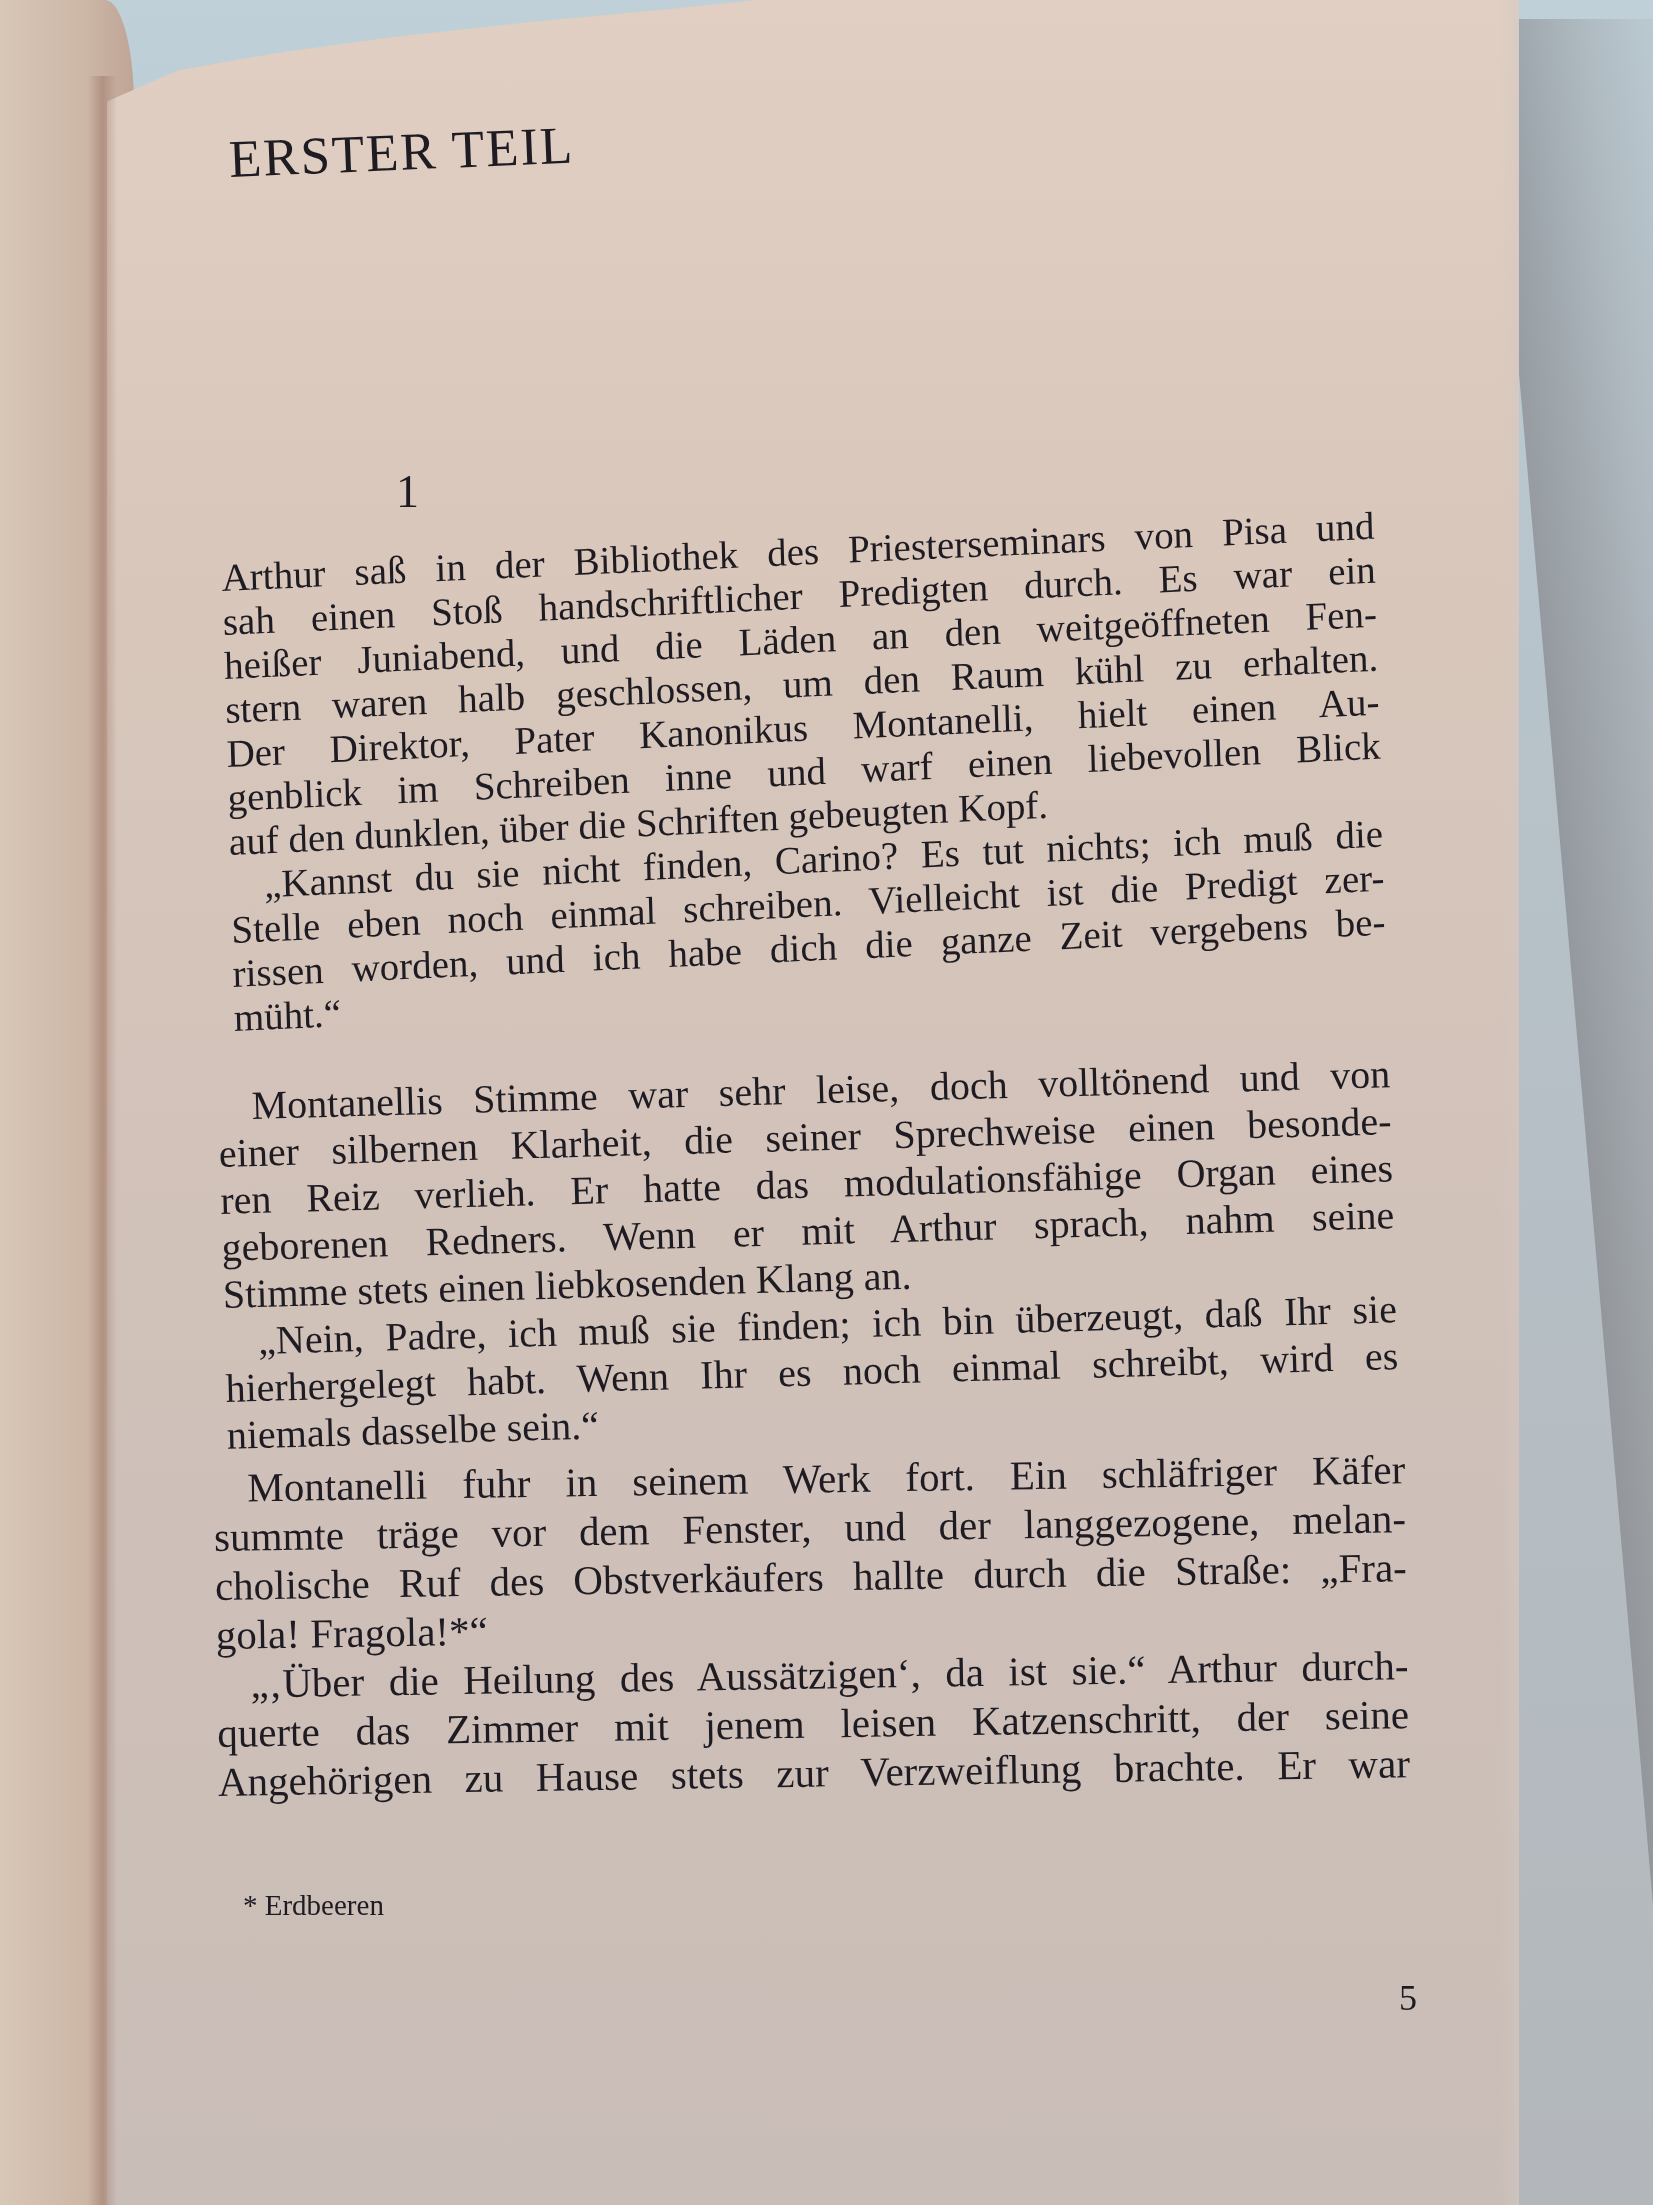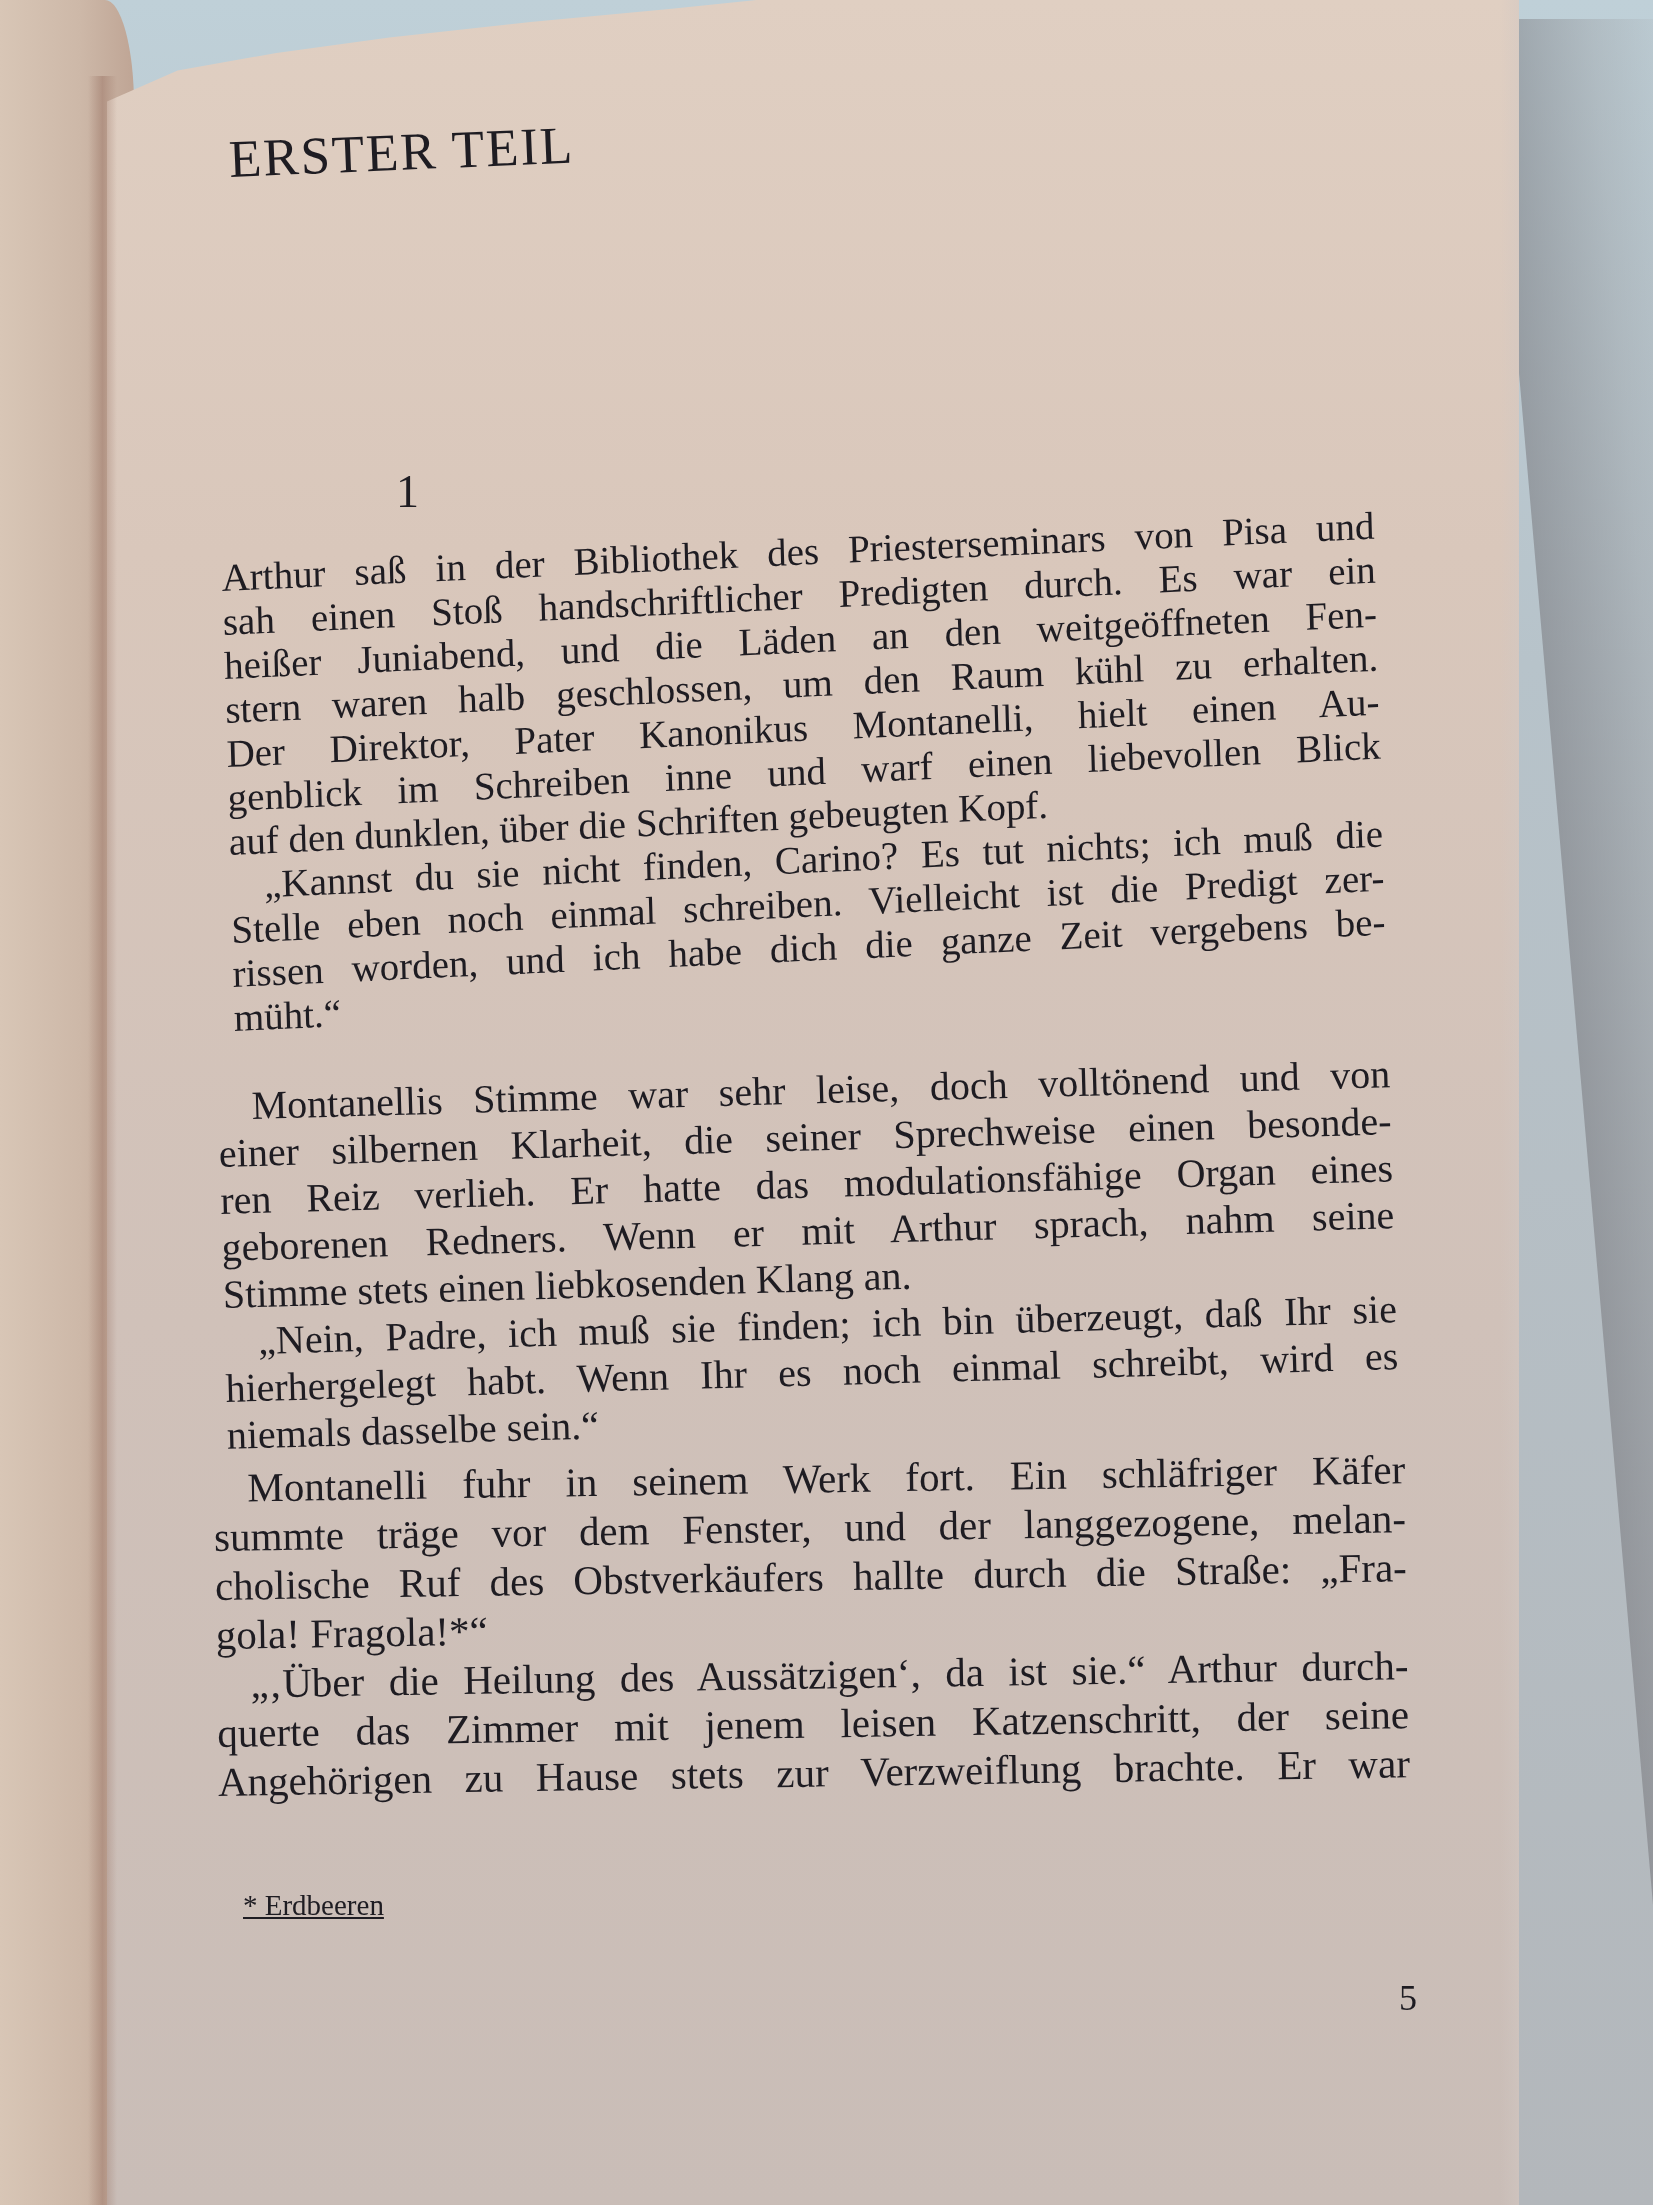--- a/index.html
+++ b/index.html
@@ -137,21 +137,20 @@
     .body-bottom .line {
       font-size: 41px;
       line-height: 49px;
     }
     .footnote {
       position: absolute;
       left: 136px;
       top: 1889px;
       font-size: 29px;
       white-space: nowrap;
-      text-decoration: underline;
     }
     .page-number {
       position: absolute;
       left: 1292px;
       top: 1977px;
       font-size: 36px;
     }
   </style>
 </head>
 <body>

